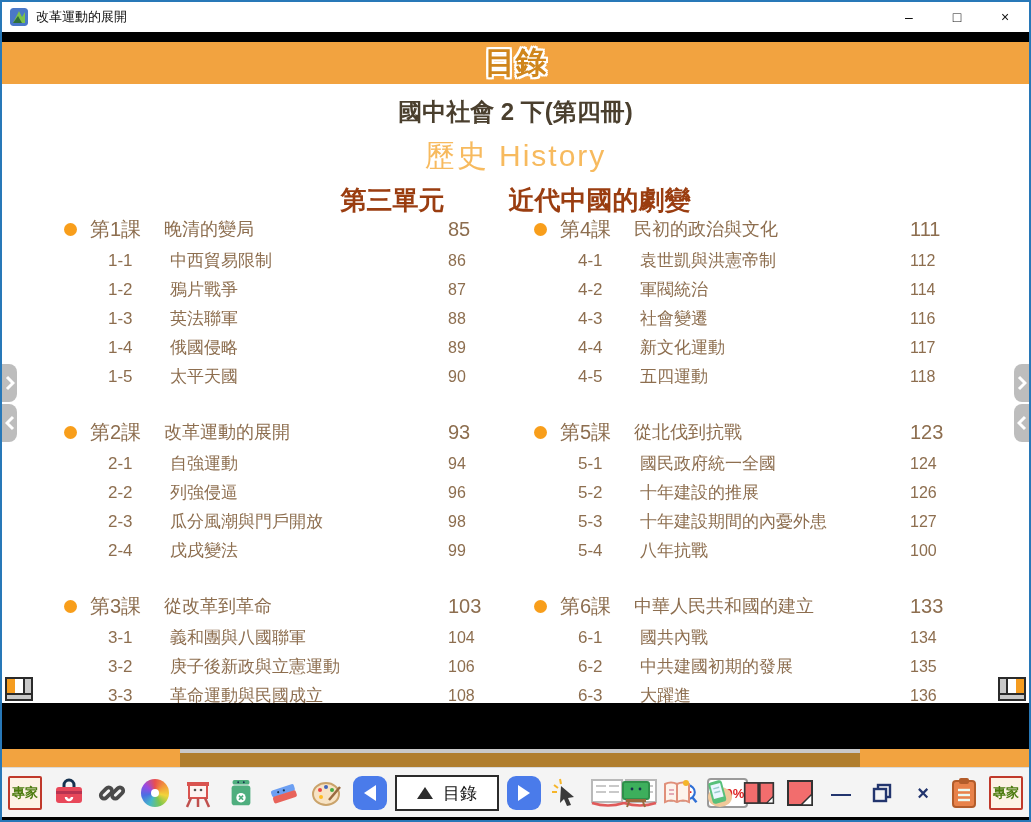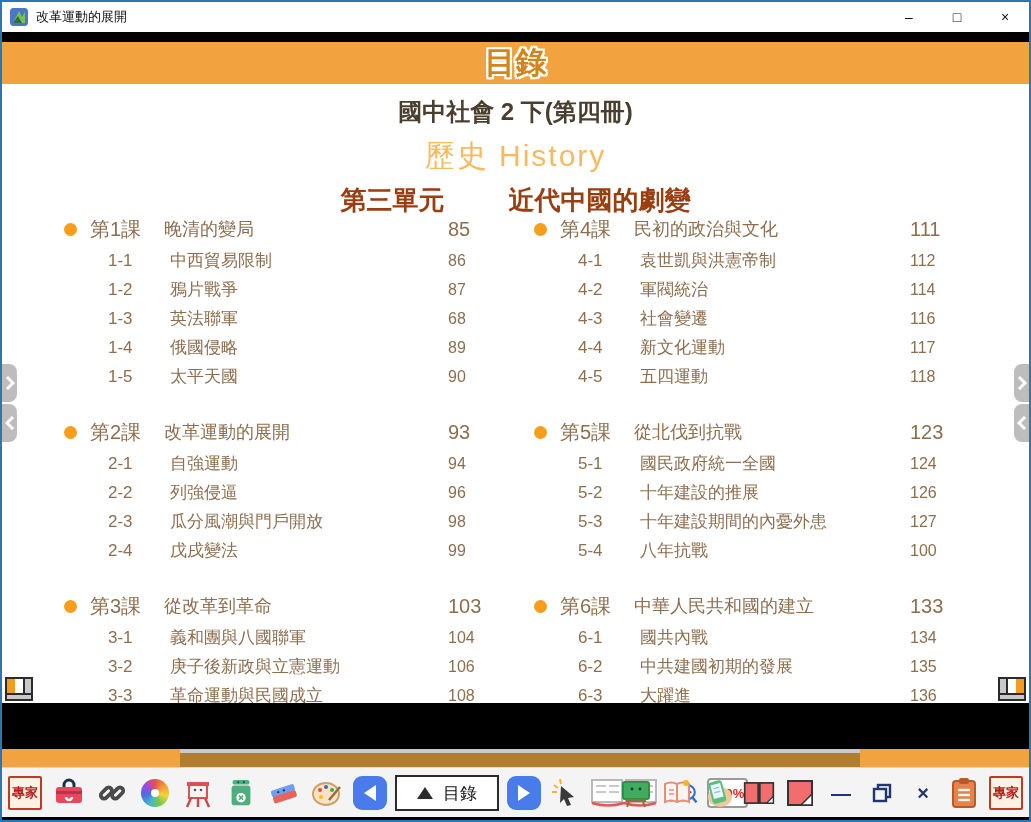--- a/index.html
+++ b/index.html
@@ -75,21 +75,21 @@
                    background:linear-gradient(#c9c9c9 0 22%, #b07e2e 22% 100%); cursor:grab; }
 
   
   .toolbar { position:absolute; top:765px; left:0; right:0; height:50px; background:#f4f4f4;
              border-top:1px solid #d9d9d9; }
   .tb-group { position:absolute; top:0; height:50px; display:flex; align-items:center; }
   .tb-left { left:6px; gap:11px; }
   .tb-center { left:351px; gap:8px; }
   .tb-right { right:6px; gap:9px; }
   .tb-icon { width:32px; height:32px; display:flex; align-items:center; justify-content:center; cursor:pointer; }
-  .expert-btn { width:34px; height:34px; border:2px solid #c0392b; background:#fdf2e4; color:#b91c1c;
+  .expert-btn { width:34px; height:34px; border:2px solid #c0392b; background:#fdf2e4; color:#4d7c0f;
                 font-size:13px; font-weight:bold; line-height:14px; display:flex; align-items:center;
                 justify-content:center; text-align:center; cursor:pointer; border-radius:2px; }
   .nav-blue { width:34px; height:34px; background:#4a7bea; border-radius:9px; display:flex;
               align-items:center; justify-content:center; cursor:pointer; }
   .tri-left  { width:0; height:0; border-top:8px solid transparent; border-bottom:8px solid transparent;
                border-right:12px solid #fff; }
   .tri-right { width:0; height:0; border-top:8px solid transparent; border-bottom:8px solid transparent;
                border-left:12px solid #fff; }
   .page-box { height:36px; width:104px; background:#fff; border:2px solid #2b2b2b; display:flex;
               align-items:center; justify-content:center; gap:10px; cursor:pointer; }
@@ -149,21 +149,21 @@
             <span class="toc-page">86</span>
           </div>
           <div class="toc-sub">
             <span class="sub-num">1-2</span>
             <span class="sub-title">鴉片戰爭</span>
             <span class="toc-page">87</span>
           </div>
           <div class="toc-sub">
             <span class="sub-num">1-3</span>
             <span class="sub-title">英法聯軍</span>
-            <span class="toc-page">68</span>
+            <span class="toc-page">88</span>
           </div>
           <div class="toc-sub">
             <span class="sub-num">1-4</span>
             <span class="sub-title">俄國侵略</span>
             <span class="toc-page">89</span>
           </div>
           <div class="toc-sub">
             <span class="sub-num">1-5</span>
             <span class="sub-title">太平天國</span>
             <span class="toc-page">90</span>

